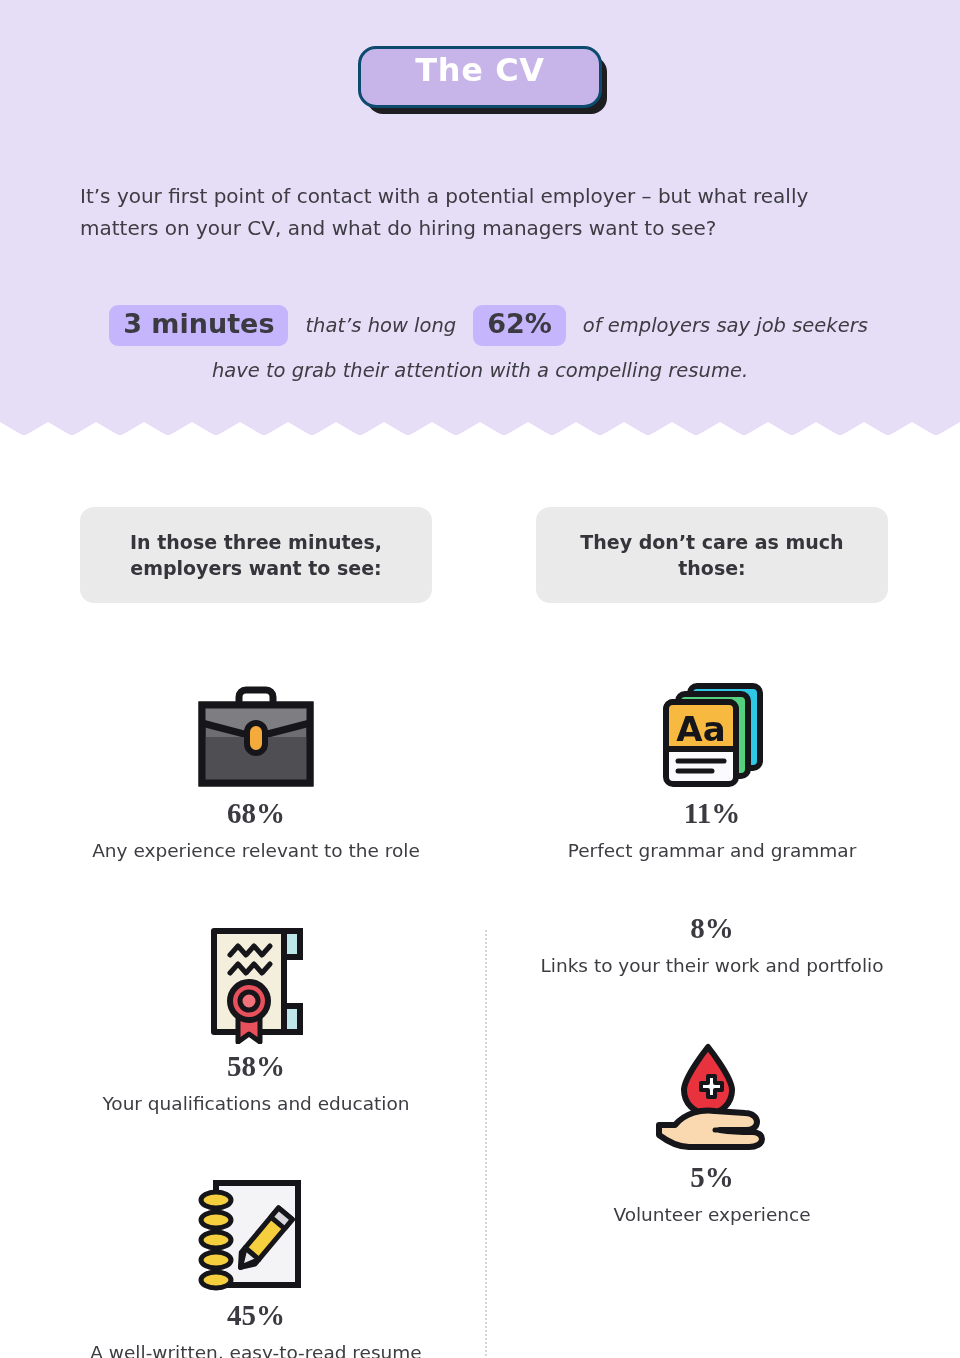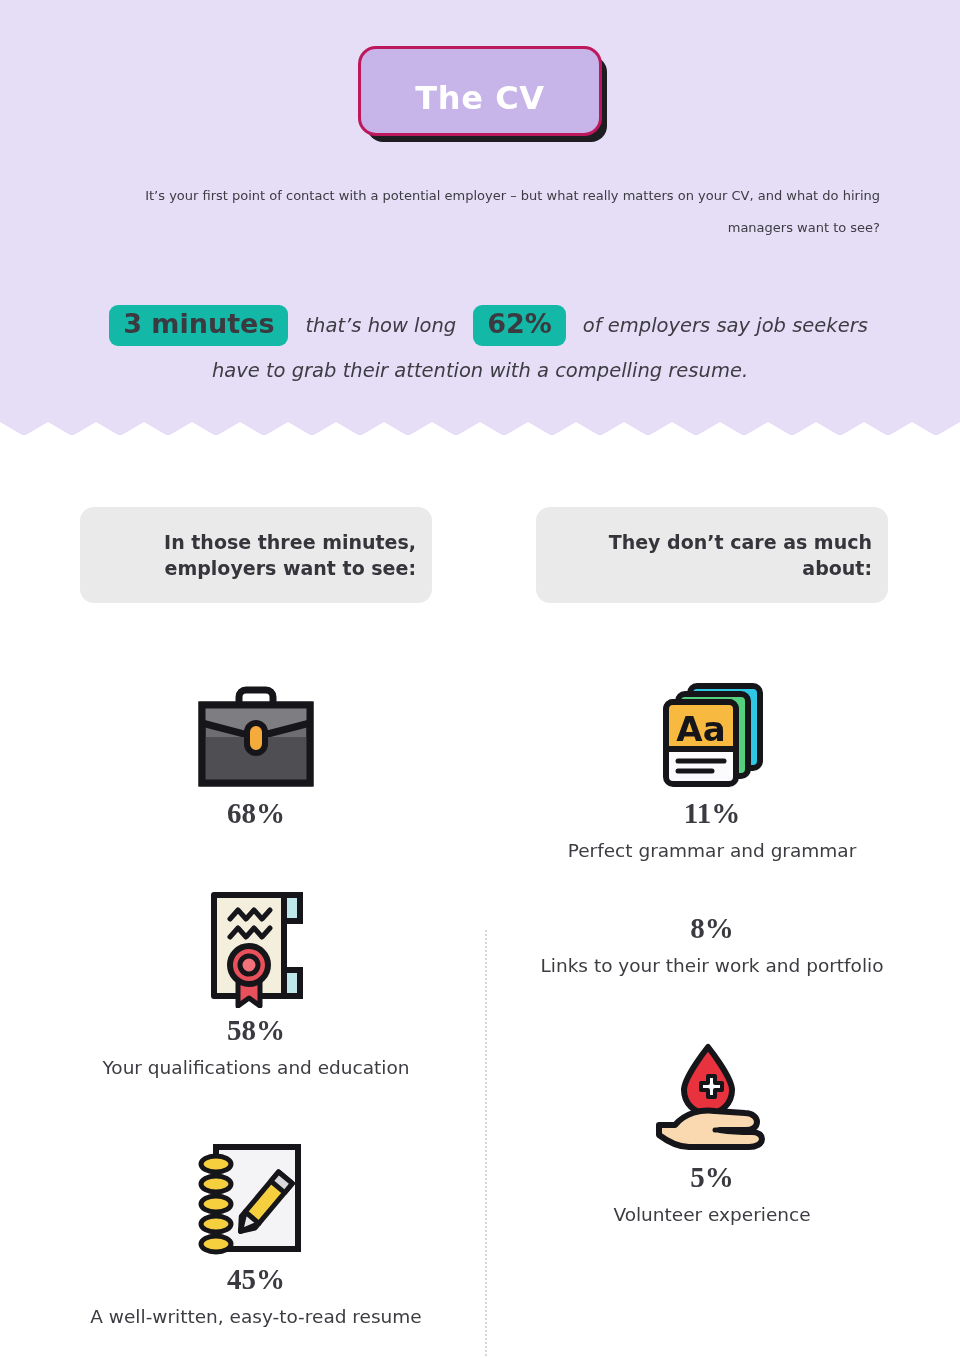--- a/index.html
+++ b/index.html
@@ -24,57 +24,57 @@
   }
 
   
   .title-wrap {
     position: absolute; left: 0; top: 46px;
     width: 960px; text-align: center;
   }
   .title-badge {
     position: relative;
     display: inline-block;
-    padding: 33px 54px 19px;
+    padding: 5px 54px 19px;
     background: #c7b4e8;
-    border: 3px solid #be185d;
+    border: 3px solid #0c4a6e;
     border-radius: 18px;
     box-shadow: 7px 8px 0 -2px #1d1d22;
   }
   .title-badge span {
     display: block;
     font-size: 32px;
     font-weight: bold;
     color: #ffffff;
     letter-spacing: .6px;
     line-height: 1;
   }
 
   
   .intro {
     position: absolute; left: 80px; top: 180px;
     width: 800px;
-    text-align: right;
-    font-size: 13px;
+    text-align: left;
+    font-size: 20px;
     line-height: 32px;
     color: #3c3c42;
   }
 
   
   .stat-line {
     position: absolute; left: 90px; top: 303px;
     width: 780px;
     text-align: center;
     font-size: 19.5px;
     line-height: 44px;
     color: #3c3c42;
   }
   .pill {
     display: inline-block;
-    background: #14b8a6;
+    background: #c4b5fd;
     border-radius: 9px;
     padding: 5px 14px 7px;
     margin: 0 17px;
     font-size: 27px;
     font-weight: bold;
     color: #3a3a40;
     line-height: 1.05;
     vertical-align: middle;
   }
   .stat-line .txt { vertical-align: middle; font-style: italic; }
@@ -90,21 +90,21 @@
   }
 
   .col { position: absolute; top: 0; width: 424px; }
   .col-left  { left: 44px; }
   .col-right { left: 500px; }
 
   .col-head {
     margin: 0 auto;
     background: #eaeaea;
     border-radius: 14px;
-    text-align: right;
+    text-align: center;
     font-size: 19px;
     font-weight: bold;
     line-height: 26px;
     color: #35353b;
     padding: 22px 16px;
   }
   .col-left  .col-head { width: 352px; }
   .col-right .col-head { width: 352px; }
 
   .item { text-align: center; }
@@ -169,20 +169,21 @@
             <rect x="11" y="26" width="108" height="78" fill="#6e6e72" stroke="#16161a" stroke-width="7"></rect>
             <path d="M11 26 H119 V44 L65 58 L11 44 Z" fill="#7e7e82" stroke="none"></path>
             <path d="M11 44 L65 58 L119 44" fill="none" stroke="#16161a" stroke-width="7" stroke-linejoin="round"></path>
             <rect x="11" y="58" width="108" height="46" fill="#4f4f53" stroke="none"></rect>
             <path d="M11 58 L65 58 L119 58 V104 H11 Z" fill="#4f4f53" stroke="none"></path>
             <rect x="11" y="26" width="108" height="78" fill="none" stroke="#16161a" stroke-width="7"></rect>
             <rect x="56" y="44" width="18" height="30" rx="9" fill="#f4ab3c" stroke="#16161a" stroke-width="6"></rect>
           </svg>
         </div>
         <div class="pct">68%</div>
+        <div class="desc">Any experience relevant to the role</div>
       </div>
 
       <div class="item" style="margin-top:50px">
         <div class="icon-box">
           <svg width="112" height="122" viewBox="0 0 112 122">
             <rect x="72" y="9" width="28" height="26" fill="#bfe6e8" stroke="#16161a" stroke-width="6"></rect>
             <rect x="72" y="84" width="28" height="26" fill="#bfe6e8" stroke="#16161a" stroke-width="6"></rect>
             <path d="M14 9 H84 V110 H14 Z" fill="#f4eedd" stroke="#16161a" stroke-width="6" stroke-linejoin="round"></path>
             <path d="M30 33 l8-9 8 9 8-9 8 9 8-9" fill="none" stroke="#16161a" stroke-width="5" stroke-linejoin="round" stroke-linecap="round"></path>
             <path d="M30 51 l8-9 8 9 8-9 8 9 8-9" fill="none" stroke="#16161a" stroke-width="5" stroke-linejoin="round" stroke-linecap="round"></path>
@@ -213,21 +214,21 @@
             </g>
           </svg>
         </div>
         <div class="pct">45%</div>
         <div class="desc">A well-written, easy-to-read resume</div>
       </div>
     </div>
 
     <div class="col col-right">
 
-      <div class="col-head" style="margin-top:72px">They don’t care as much about:</div>
+      <div class="col-head" style="margin-top:72px">They don’t care as much those:</div>
 
       <div class="item" style="margin-top:58px">
         <div class="icon-box">
           <svg width="112" height="112" viewBox="0 0 112 112">
             <rect x="34" y="7" width="70" height="82" rx="7" fill="#2ec8e6" stroke="#16161a" stroke-width="6"></rect>
             <rect x="22" y="15" width="70" height="82" rx="7" fill="#54d17e" stroke="#16161a" stroke-width="6"></rect>
             <rect x="10" y="23" width="70" height="82" rx="7" fill="#fbfbfd" stroke="#16161a" stroke-width="6"></rect>
             <path d="M10 30 a7 7 0 0 1 7-7 h56 a7 7 0 0 1 7 7 v40 H10 Z" fill="#f7b93f" stroke="#16161a" stroke-width="6"></path>
             <text x="45" y="62" font-family="DejaVu Sans, sans-serif" font-size="34" font-weight="600" fill="#16161a" text-anchor="middle">Aa</text>
             <g stroke="#16161a" stroke-width="5" stroke-linecap="round">

